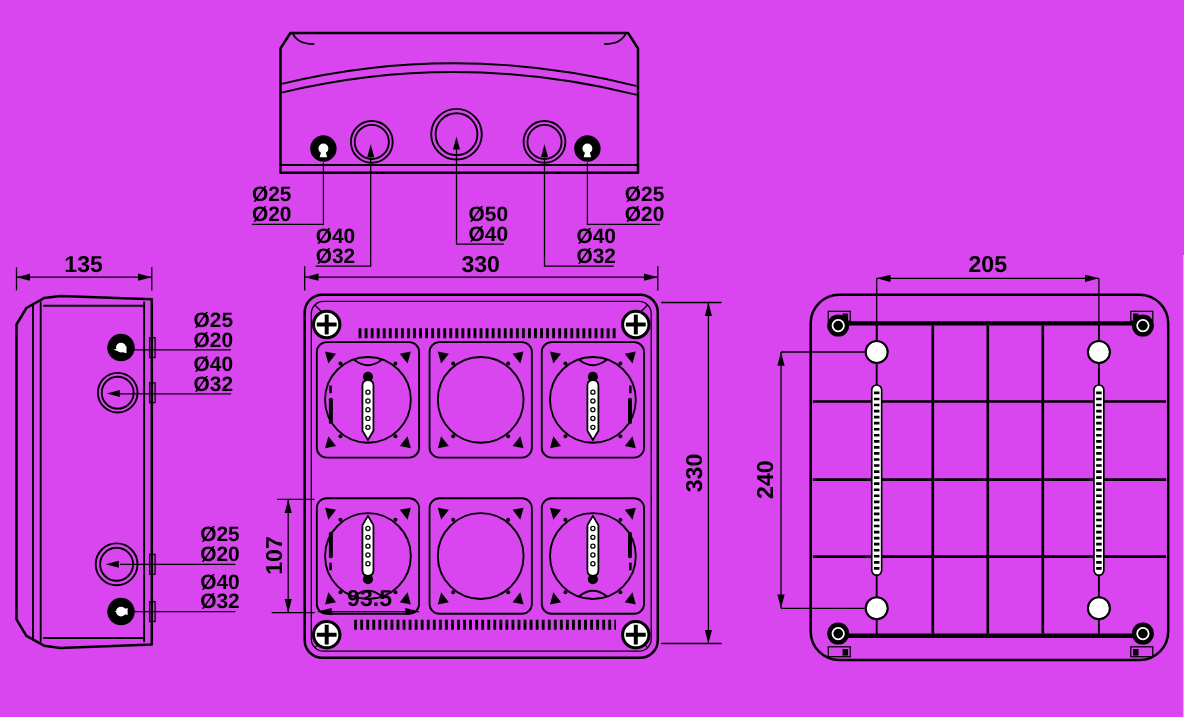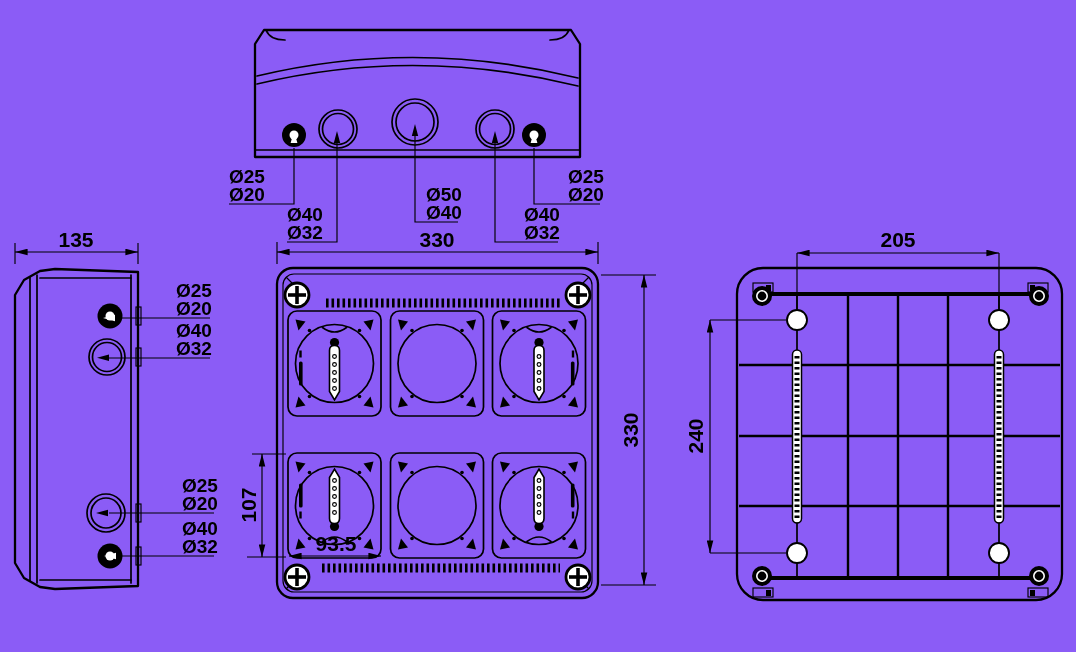--- a/index.html
+++ b/index.html
@@ -1,16 +1,16 @@
 <!DOCTYPE html>
 <html><head>
 <meta charset="utf-8">
 <style>
   html,body{margin:0;padding:0;background:#fff;}
-  .canvas{position:relative;width:1076px;height:652px;background:#8b5cf6;overflow:hidden;}
+  .canvas{position:relative;width:1076px;height:652px;background:#d946ef;overflow:hidden;}
   svg text{fill:#000;font-family:"Liberation Sans",sans-serif;font-weight:700;}
   .dim{font-size:21px;}
   .dia{font-size:19px;}
   .ln{stroke:#000;fill:none;stroke-width:1.7;stroke-linecap:round;stroke-linejoin:round;}
   .ln2{stroke:#000;fill:none;stroke-width:2.3;stroke-linecap:round;stroke-linejoin:round;}
   .thin{stroke:#000;fill:none;stroke-width:1.15;}
   .grid{stroke:#000;fill:none;stroke-width:2.4;}
   .bar4{stroke:#000;fill:none;stroke-width:4;}
   .vent{stroke:#000;stroke-width:9;stroke-dasharray:2.6 2.9;}
   .slotdash{stroke:#000;stroke-width:5;stroke-dasharray:2.4 3.1;}

